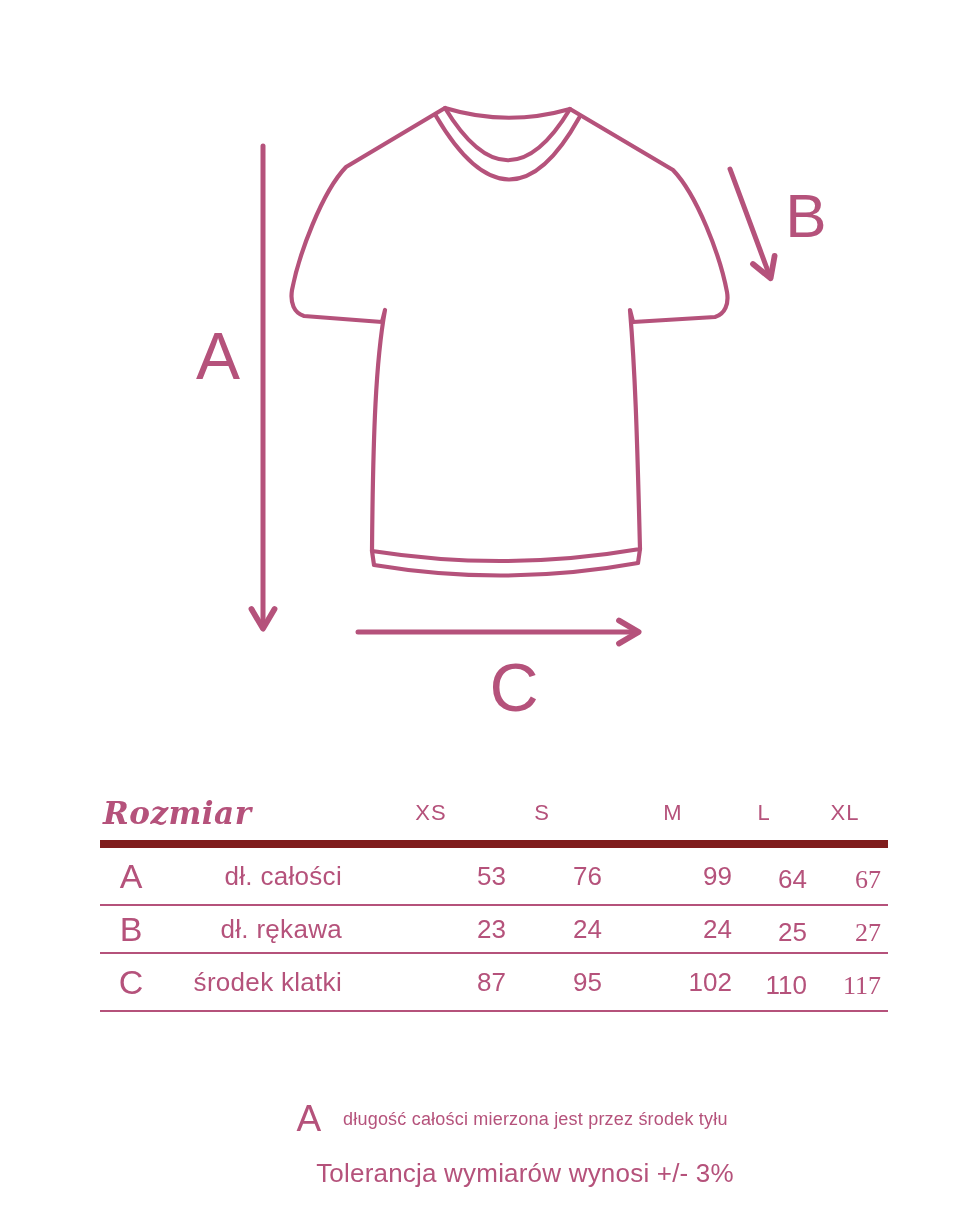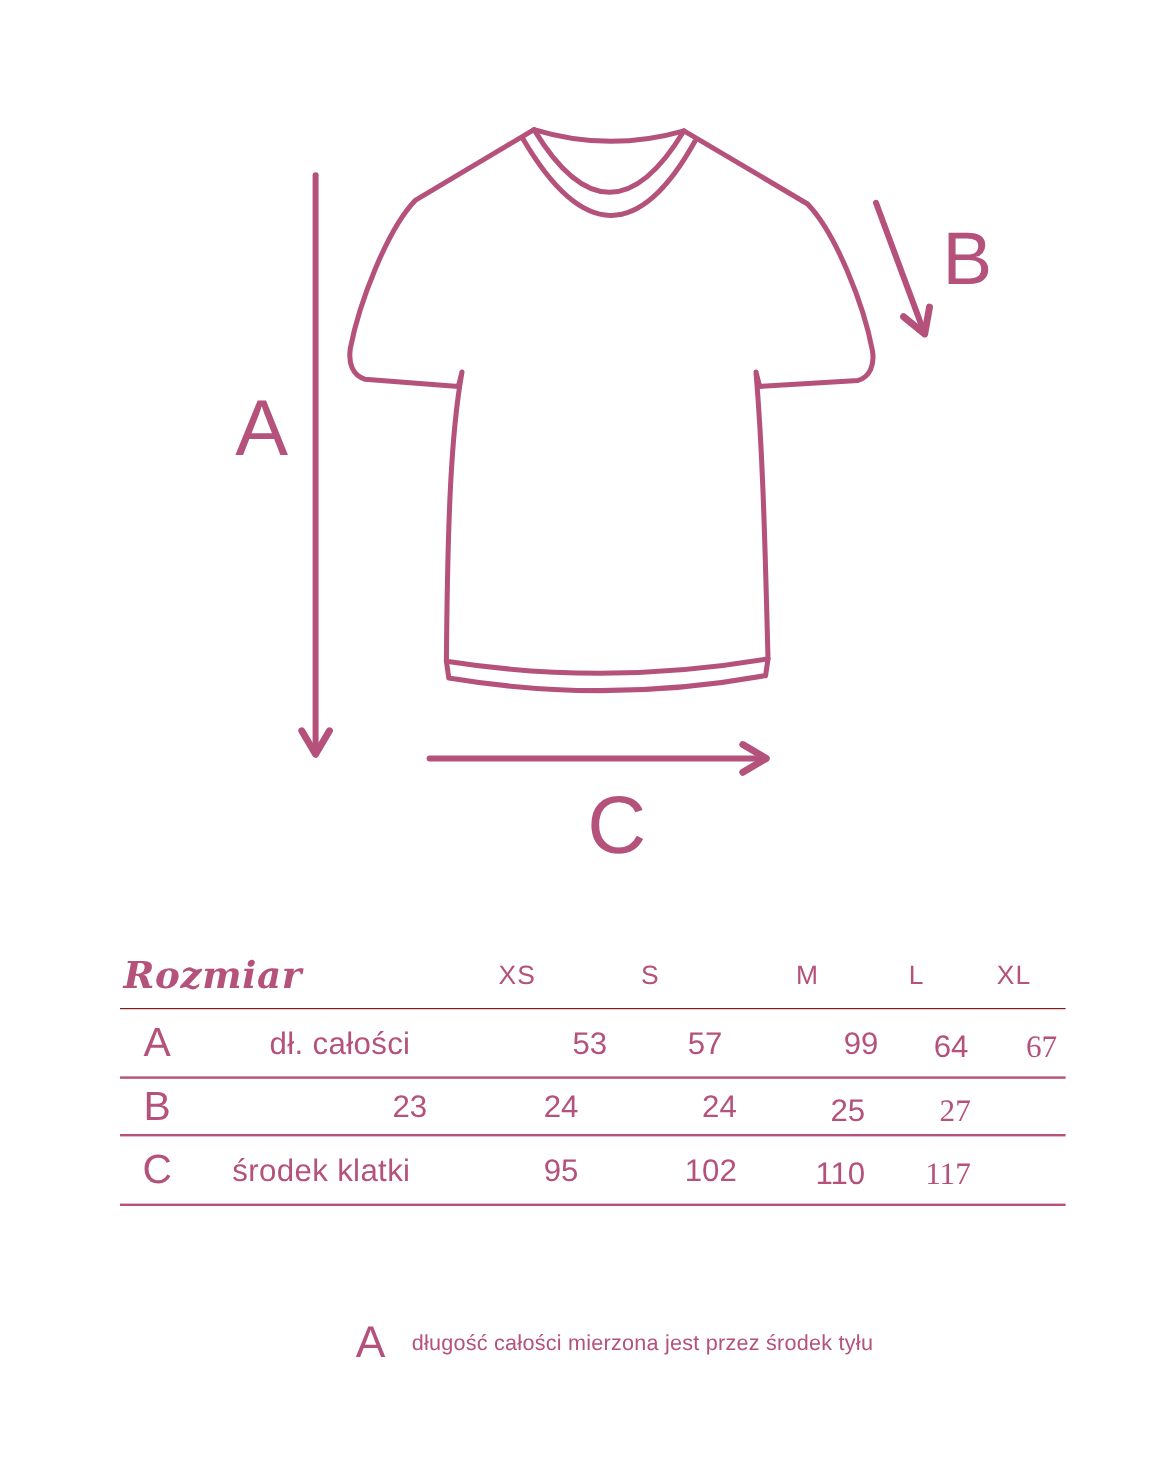--- a/index.html
+++ b/index.html
@@ -20,21 +20,21 @@
   }
   
   .size-table{
     position:absolute;left:100px;top:785px;width:788px;
   }
   .trow{
     display:grid;
     grid-template-columns:62px 180px 150px 120px 118px 86px 72px;
     align-items:center;
   }
-  .thead{height:55px;border-bottom:1px solid #7f1d1d;}
+  .thead{height:55px;border-bottom:8px solid #7f1d1d;}
   .tbody-row{border-bottom:2.5px solid #b5527b;}
   .row-h56{height:56px;}
   .row-h46{height:46px;}
   .table-title{
     grid-column:1 / span 2;
     font-family:"DejaVu Serif","Liberation Serif",serif;
     font-style:italic;font-weight:bold;
     font-size:31px;letter-spacing:.5px;
     padding-left:3px;
   }
@@ -114,44 +114,47 @@
       <div class="size-h c4">S</div>
       <div class="size-h c5">M</div>
       <div class="size-h c6">L</div>
       <div class="size-h c7">XL</div>
     </div>
 
     <div class="trow tbody-row row-h56">
       <div class="row-key c1">A</div>
       <div class="row-name c2">dł. całości</div>
       <div class="val c3">53</div>
-      <div class="val c4">57</div>
+      <div class="val c4">76</div>
       <div class="val c5">99</div>
       <div class="val c6">64</div>
       <div class="val c7">67</div>
     </div>
 
     <div class="trow tbody-row row-h46">
       <div class="row-key c1">B</div>
+      <div class="row-name c2">dł. rękawa</div>
       <div class="val c3">23</div>
       <div class="val c4">24</div>
       <div class="val c5">24</div>
       <div class="val c6">25</div>
       <div class="val c7">27</div>
     </div>
 
     <div class="trow tbody-row row-h56">
       <div class="row-key c1">C</div>
       <div class="row-name c2">środek klatki</div>
+      <div class="val c3">87</div>
       <div class="val c4">95</div>
       <div class="val c5">102</div>
       <div class="val c6">110</div>
       <div class="val c7">117</div>
     </div>
 
   </div>
 
   <div class="note-a">
     <span class="note-a-key">A</span>
     <span class="note-a-text">długość całości mierzona jest przez środek tyłu</span>
   </div>
+  <div class="note-tolerance">Tolerancja wymiarów wynosi +/- 3%</div>
 
 </div>
 
 </body></html>

